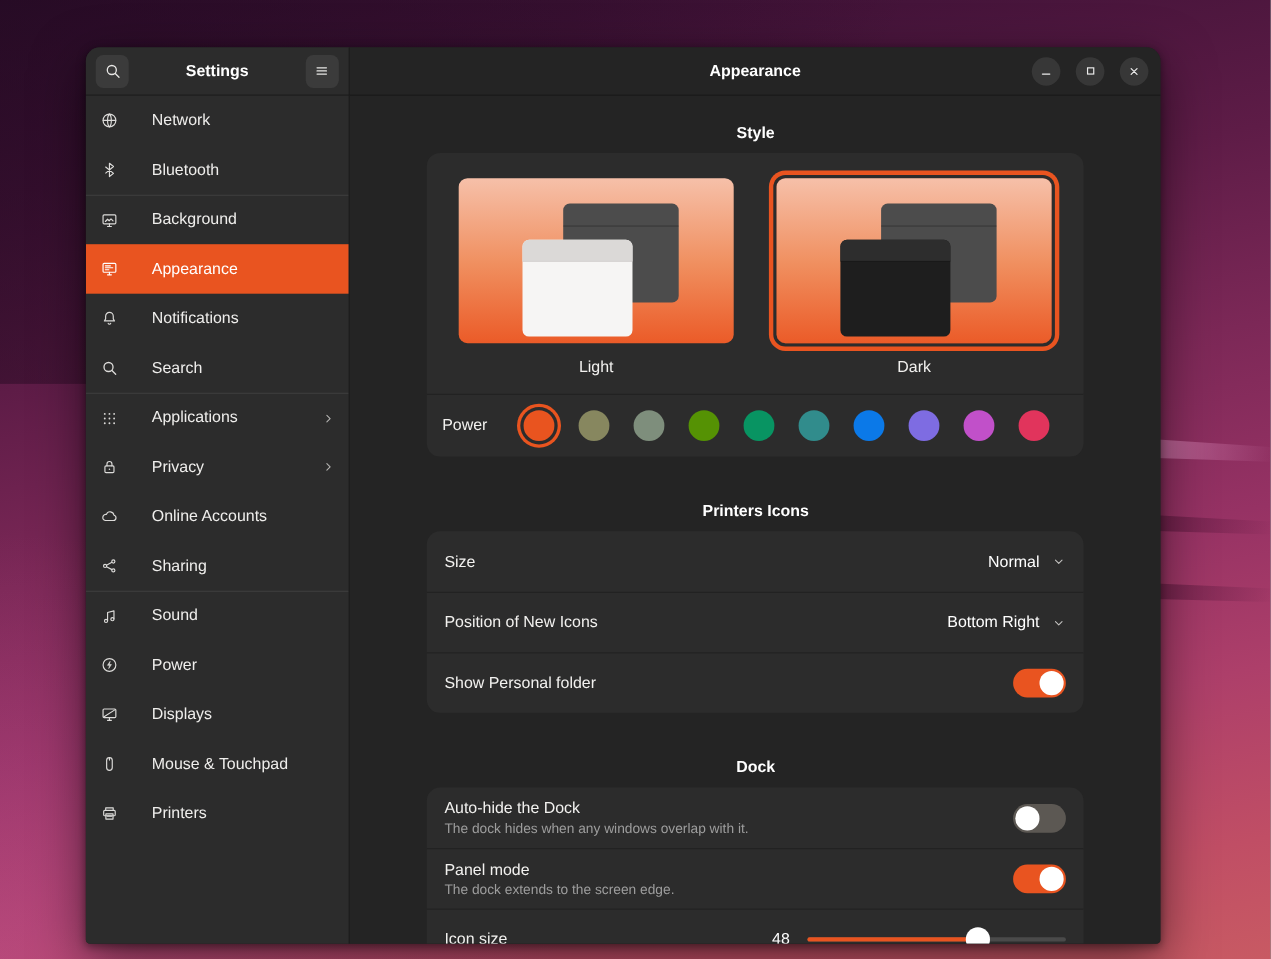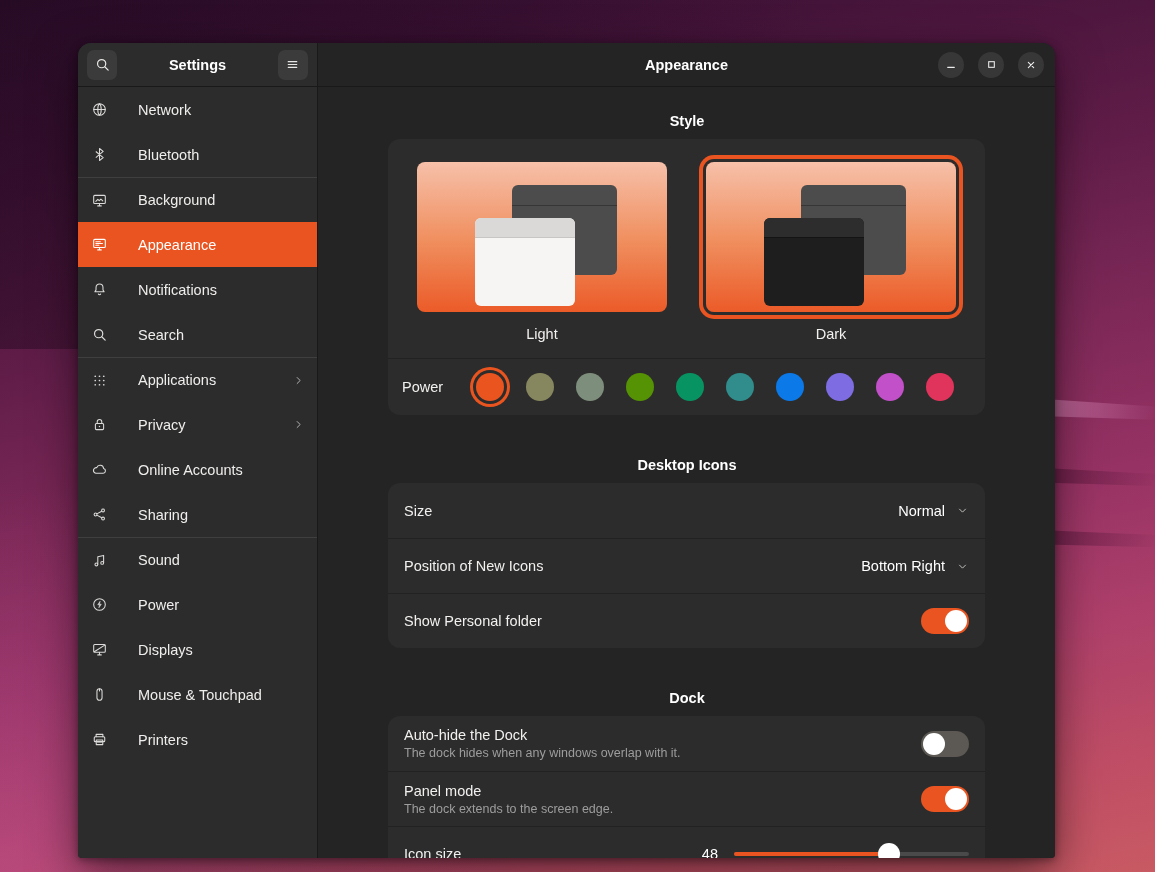--- a/index.html
+++ b/index.html
@@ -458,21 +458,21 @@
                 <button class="swatch" style="background: rgb(11, 121, 232);"></button>
                 <button class="swatch" style="background: rgb(126, 108, 226);"></button>
                 <button class="swatch" style="background: rgb(193, 80, 201);"></button>
                 <button class="swatch" style="background: rgb(225, 52, 92);"></button>
               </div>
           </div>
         </div>
       </div>
 
       <div class="section">
-        <h2 class="section-title">Desktop Icons</h2>
+        <h2 class="section-title">Printers Icons</h2>
         <div class="card rows">
             <div class="row">
               <div class="row-texts">
                 <div class="row-label">Size</div>
               </div>
               <span class="row-value">Normal</span>
               <svg width="13" height="13" class="icon chev-down">
                 <use href="#s-chevron-down"></use>
               </svg>
             </div>

